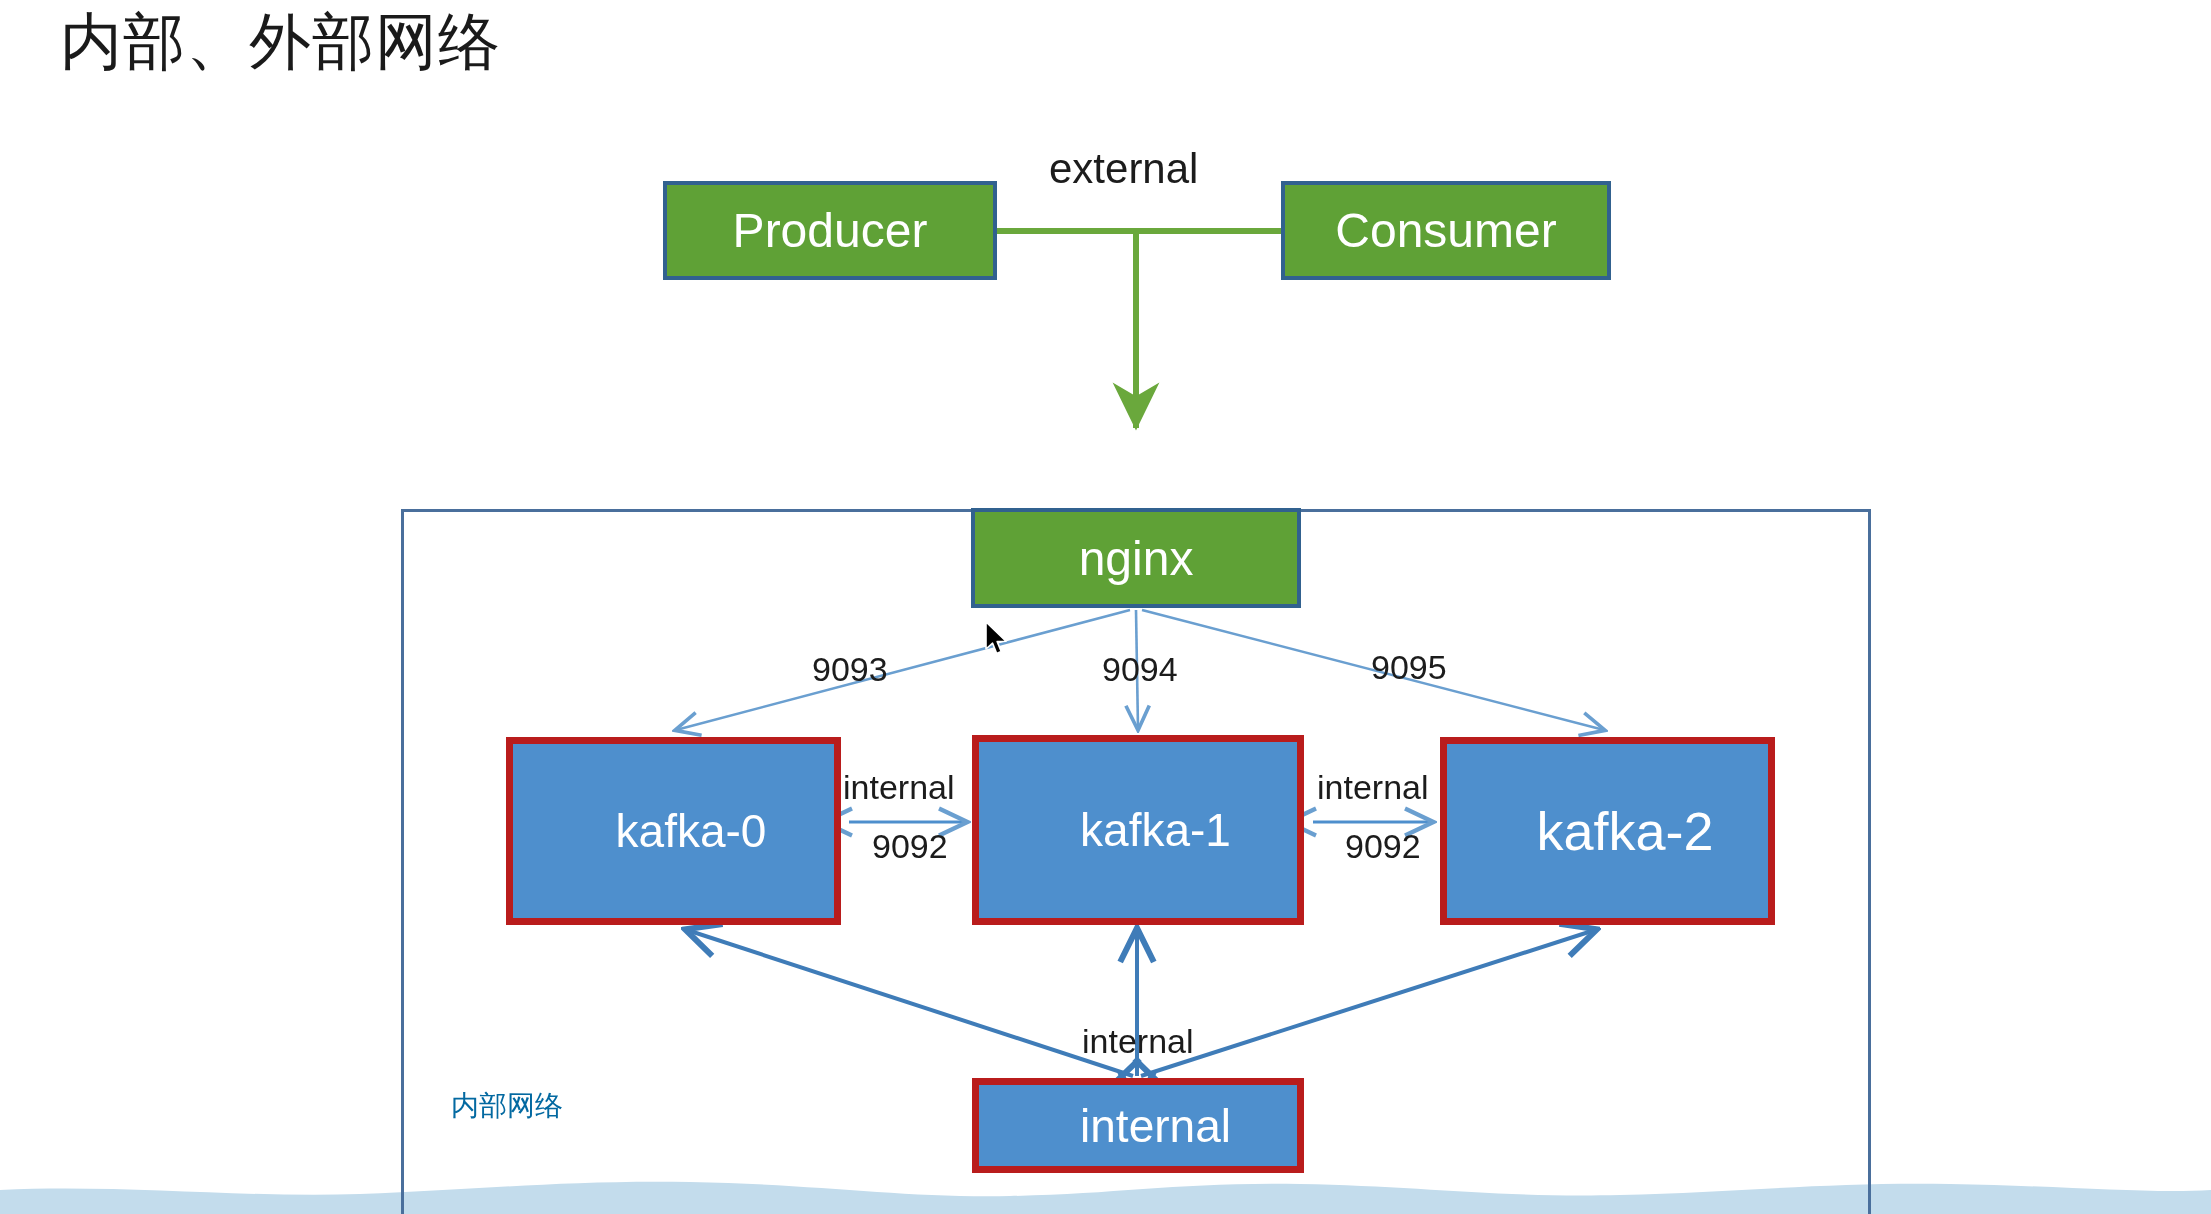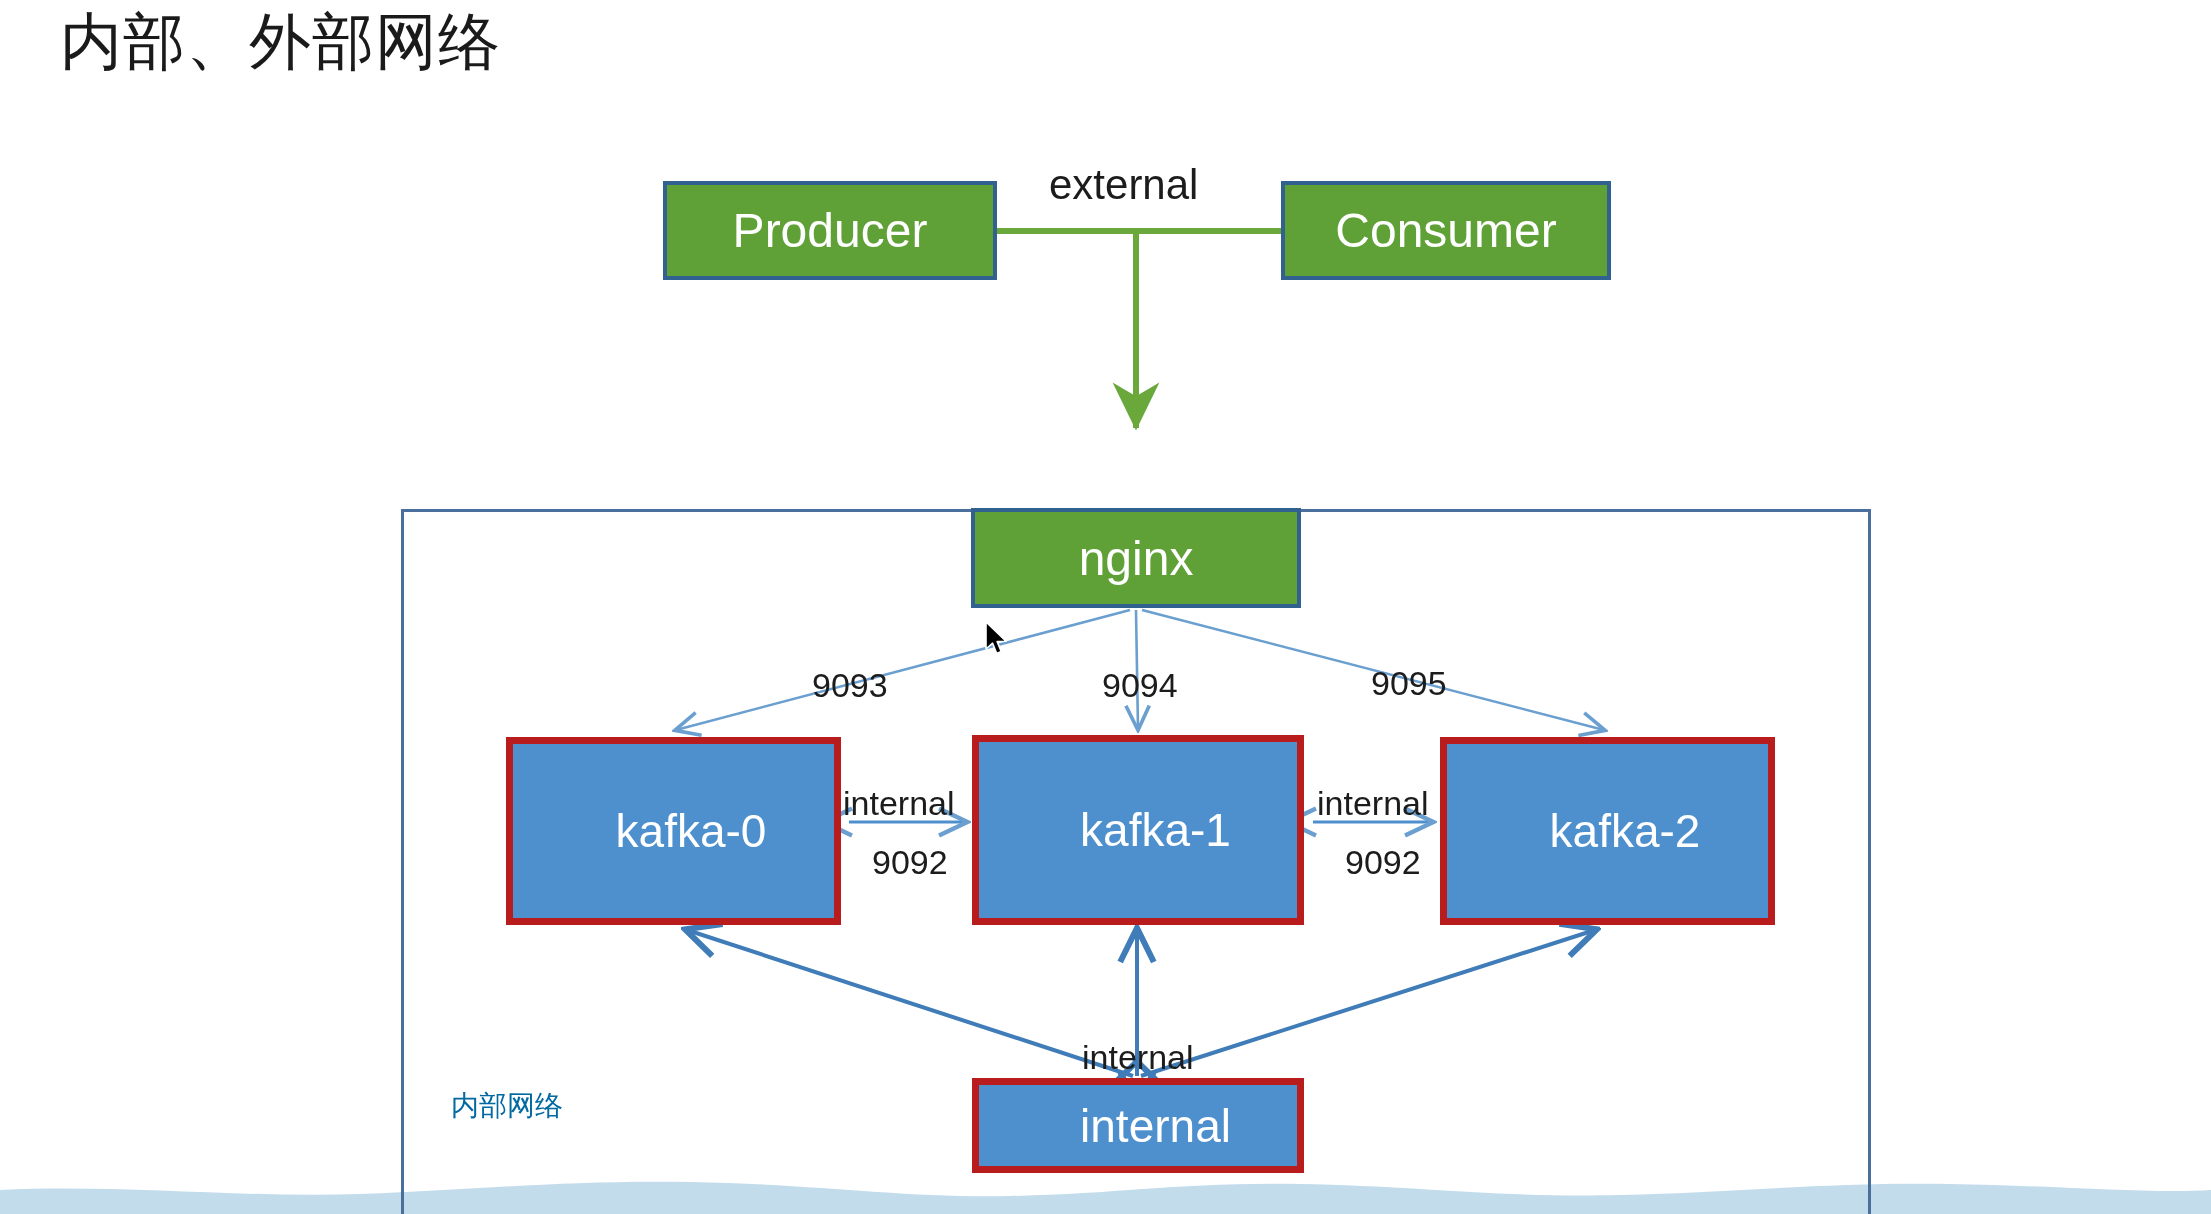--- a/index.html
+++ b/index.html
@@ -84,21 +84,21 @@
   #node-kafka-0 {
     left: 506px; top: 737px; width: 335px; height: 188px;
     font-size: 46px;
   }
   #node-kafka-1 {
     left: 972px; top: 735px; width: 332px; height: 190px;
     font-size: 46px;
   }
   #node-kafka-2 {
     left: 1440px; top: 737px; width: 335px; height: 188px;
-    font-size: 46px;
+    font-size: 54px;
   }
   #node-zookeeper {
     left: 972px; top: 1078px; width: 332px; height: 95px;
     font-size: 46px;
   }
 
   
   #internal-network-box {
     position: absolute;
     left: 401px;
@@ -123,21 +123,20 @@
   }
 
   
   .edge-label {
     position: absolute;
     color: #1c1c1c;
     font-size: 34px;
     white-space: nowrap;
     font-family: "Liberation Sans", "DejaVu Sans", sans-serif;
     z-index: 5;
-    margin-top: 16px;
   }
   #label-external { left: 1049px; top: 145px; font-size: 42px; }
   #label-9093 { left: 812px; top: 650px; }
   #label-9094 { left: 1102px; top: 650px; }
   #label-9095 { left: 1371px; top: 648px; }
   #label-internal-left  { left: 843px;  top: 768px; }
   #label-9092-left      { left: 872px;  top: 827px; }
   #label-internal-right { left: 1317px; top: 768px; }
   #label-9092-right     { left: 1345px; top: 827px; }
   #label-internal-zk    { left: 1082px; top: 1022px; }

